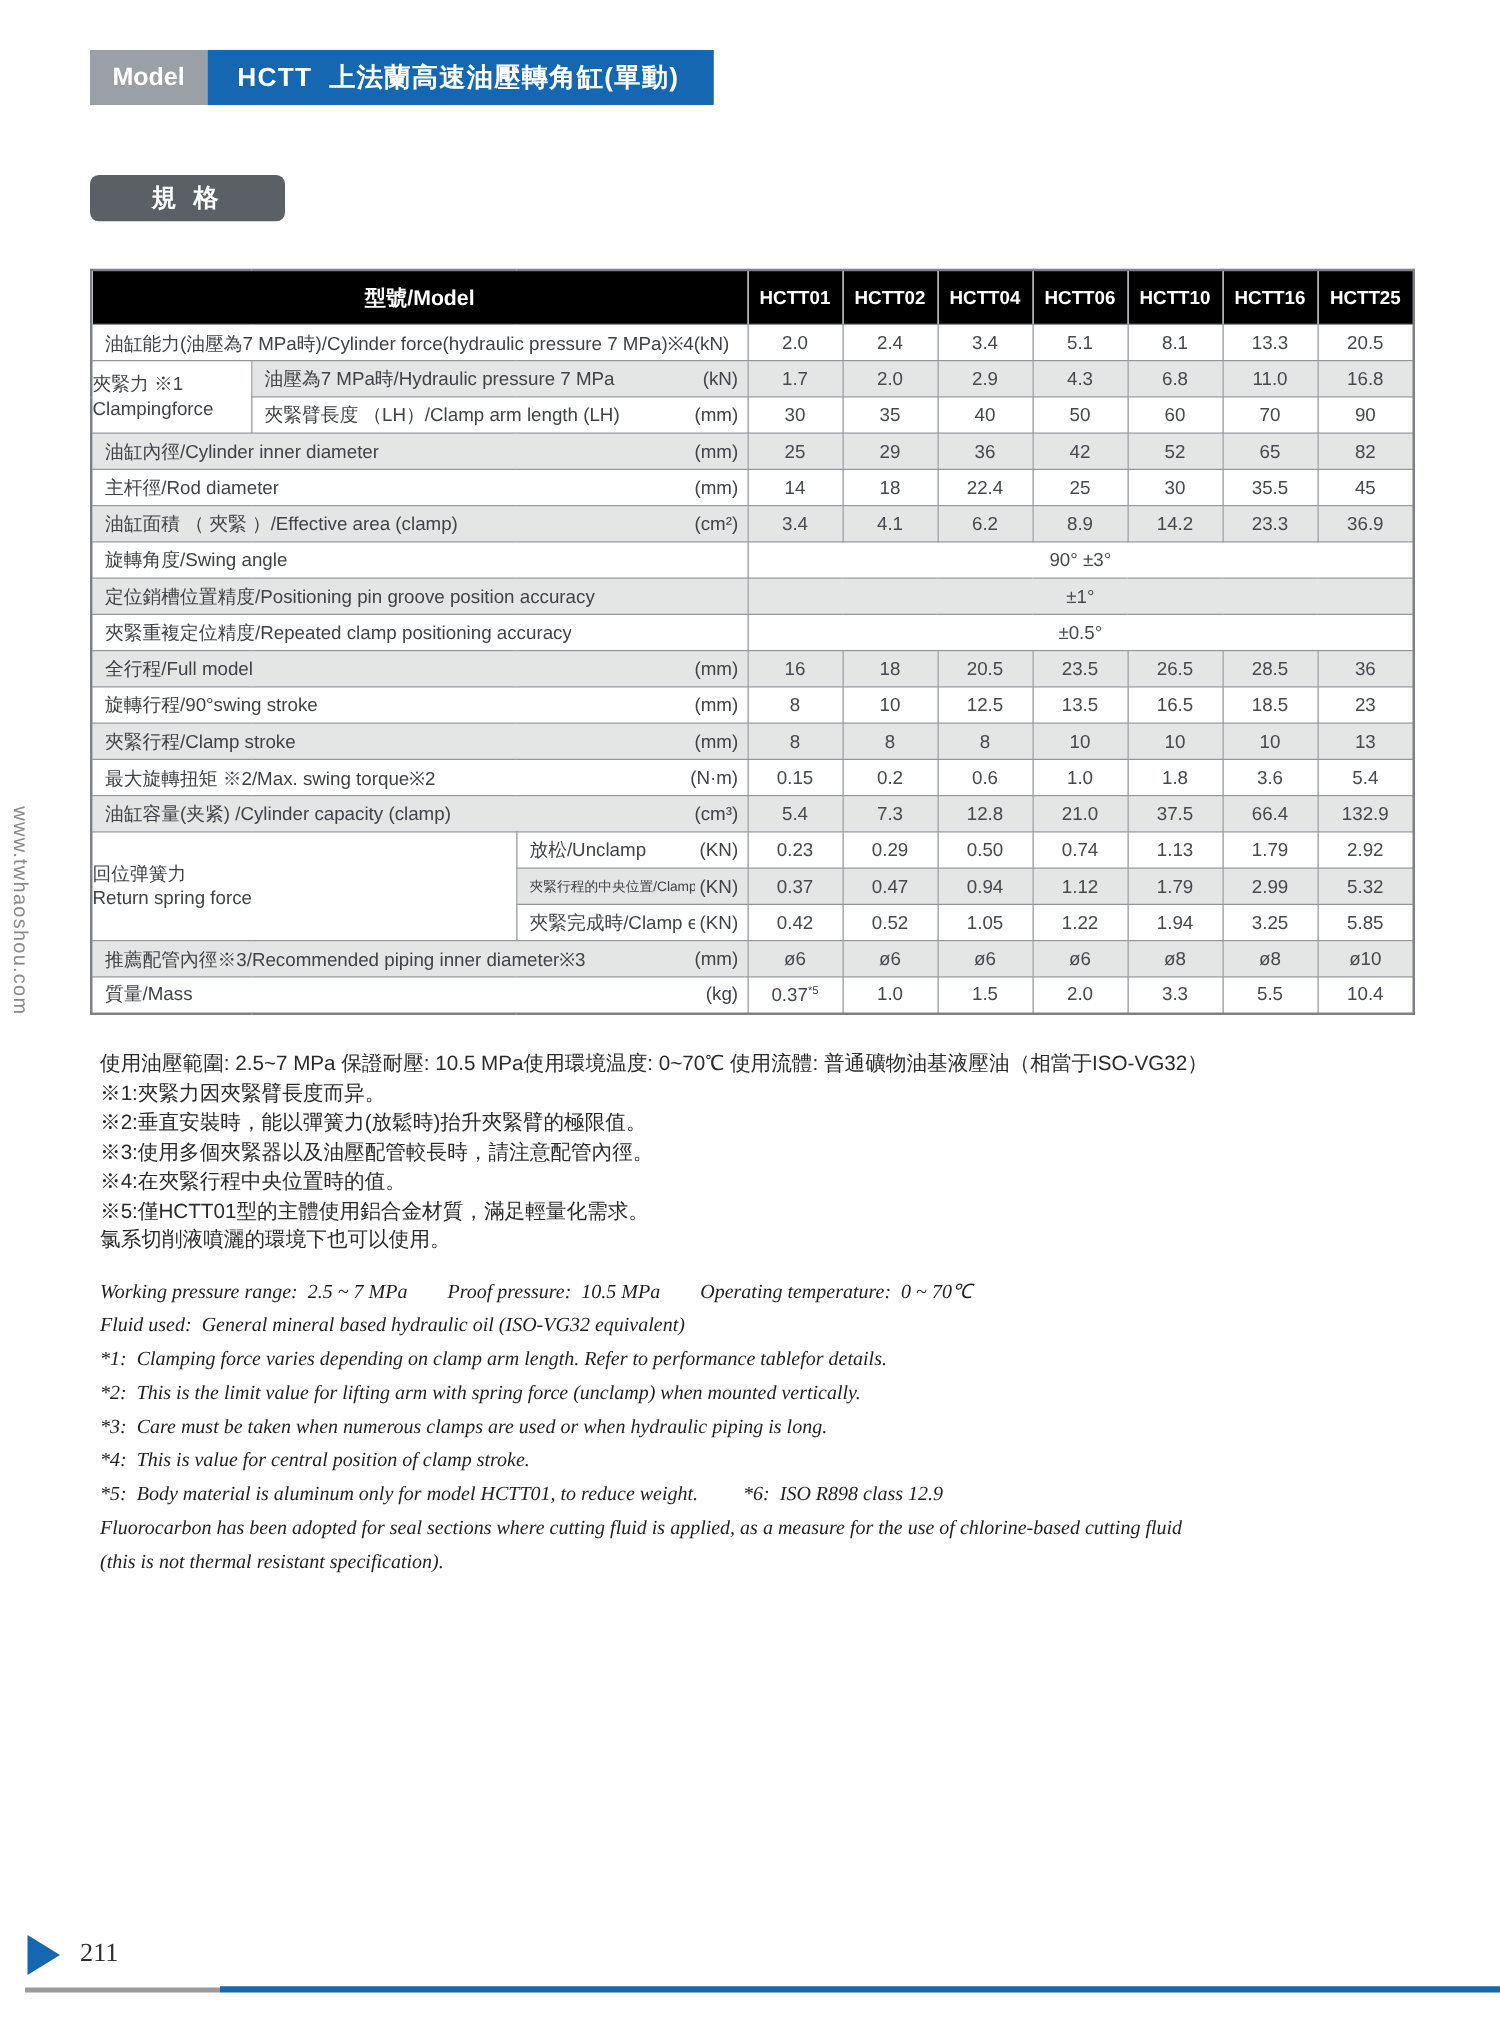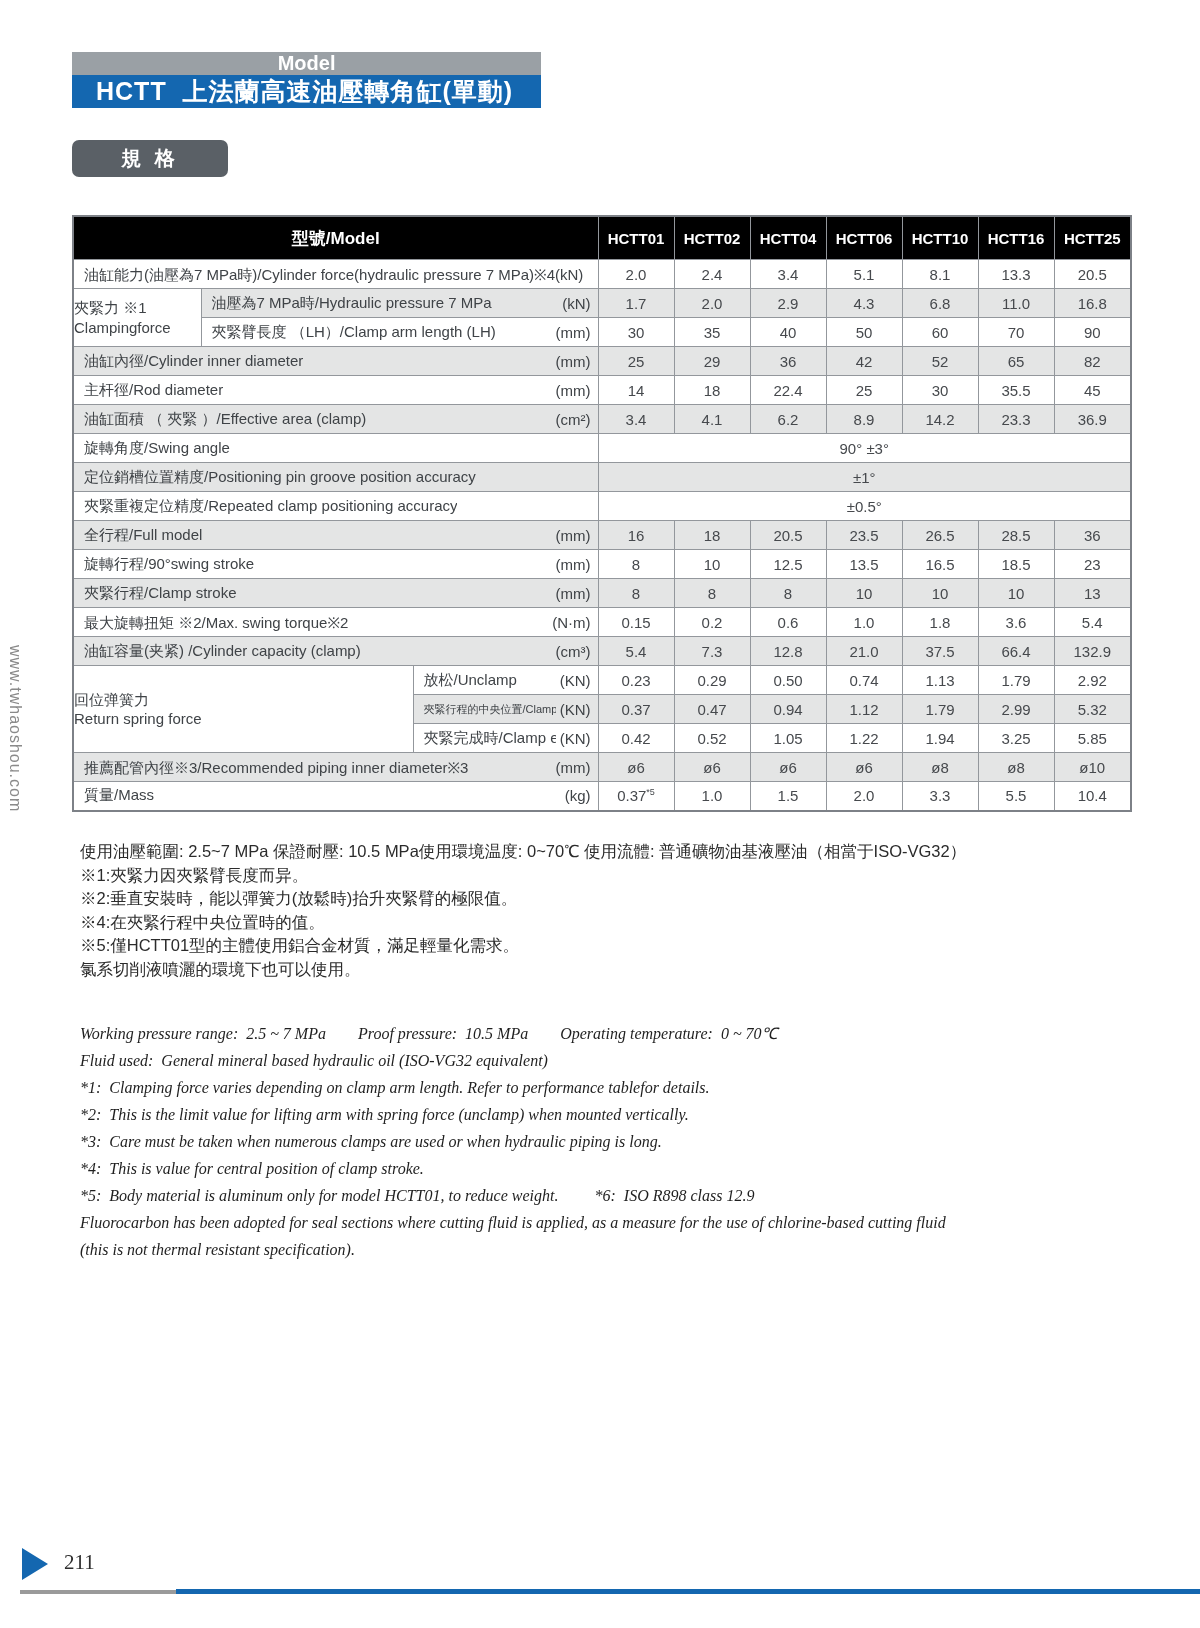--- a/index.html
+++ b/index.html
@@ -1,24 +1,24 @@
 <!DOCTYPE html>
 <html><head>
 <meta charset="utf-8">
 <style>
   html,body{margin:0;padding:0;}
   body{
     width:1200px;height:1628px;position:relative;background:#ffffff;
     font-family:"Liberation Sans", sans-serif;color:#333;overflow:hidden;
   }
   
-  .model-bar{position:absolute;left:72px;top:52px;height:31px;display:flex;flex-direction:column;}
+  .model-bar{position:absolute;left:72px;top:40px;height:44px;display:flex;}
   .model-label{background:#9aa0a5;color:#fff;font-weight:bold;font-size:20px;
     display:flex;align-items:center;justify-content:center;padding:0 18px;}
-  .model-title{background:#1467b0;color:#fff;font-weight:bold;font-size:25px;
+  .model-title{background:#1467b0;color:#fff;font-weight:bold;font-size:21px;
     display:flex;align-items:center;padding:0 28px 0 24px;letter-spacing:1px;white-space:pre;}
   
   .spec-badge{position:absolute;left:72px;top:140px;min-width:100px;height:37px;background:#5a6066;
     color:#fff;font-weight:bold;font-size:20px;border-radius:7px;display:flex;align-items:center;
     justify-content:center;padding:0 28px;letter-spacing:4px;}
   
   table.spec{position:absolute;left:72px;top:215px;width:1058px;border-collapse:collapse;
     table-layout:fixed;border:2px solid #7d8187;}
   table.spec th,table.spec td{border:1px solid #93979c;padding:0;overflow:hidden;}
   table.spec thead th{background:#000000;color:#fff;font-weight:bold;font-size:15px;height:42px;
@@ -361,20 +361,21 @@
         <td class="val">5.5</td>
         <td class="val">10.4</td>
       </tr>
     </tbody>
 </table>
 
 <div class="notes-cn" id="notes-cn">
     <div class="line">使用油壓範圍: 2.5~7 MPa 保證耐壓: 10.5 MPa使用環境温度: 0~70℃ 使用流體: 普通礦物油基液壓油（相當于ISO-VG32）</div>
     <div class="line">※1:夾緊力因夾緊臂長度而异。</div>
     <div class="line">※2:垂直安裝時，能以彈簧力(放鬆時)抬升夾緊臂的極限值。</div>
+    <div class="line">※3:使用多個夾緊器以及油壓配管較長時，請注意配管內徑。</div>
     <div class="line">※4:在夾緊行程中央位置時的值。</div>
     <div class="line">※5:僅HCTT01型的主體使用鋁合金材質，滿足輕量化需求。</div>
     <div class="line">氯系切削液噴灑的環境下也可以使用。</div>
   </div>
 <div class="notes-en" id="notes-en">
     <div class="line">Working pressure range:  2.5 ~ 7 MPa        Proof pressure:  10.5 MPa        Operating temperature:  0 ~ 70℃</div>
     <div class="line">Fluid used:  General mineral based hydraulic oil (ISO-VG32 equivalent)</div>
     <div class="line">*1:  Clamping force varies depending on clamp arm length. Refer to performance tablefor details.</div>
     <div class="line">*2:  This is the limit value for lifting arm with spring force (unclamp) when mounted vertically.</div>
     <div class="line">*3:  Care must be taken when numerous clamps are used or when hydraulic piping is long.</div>

